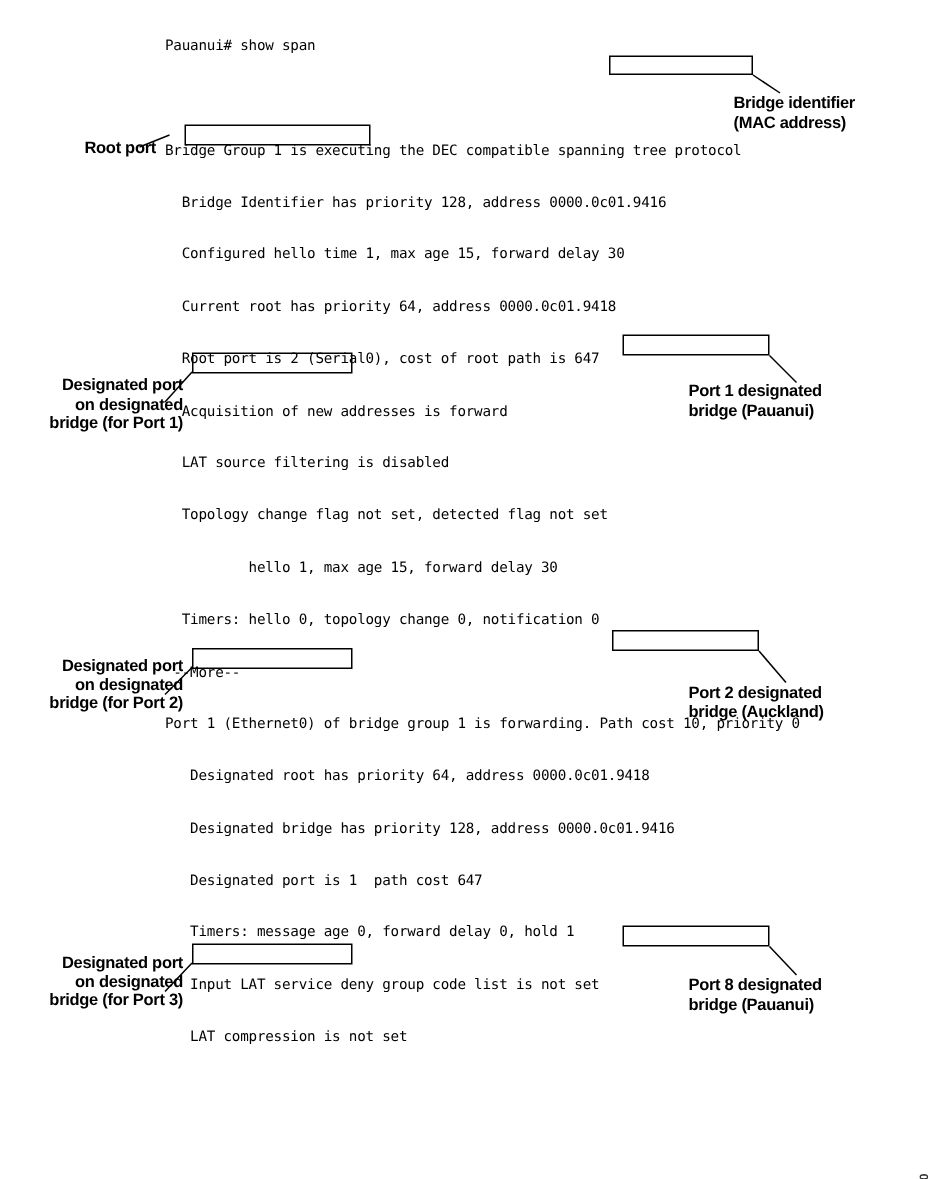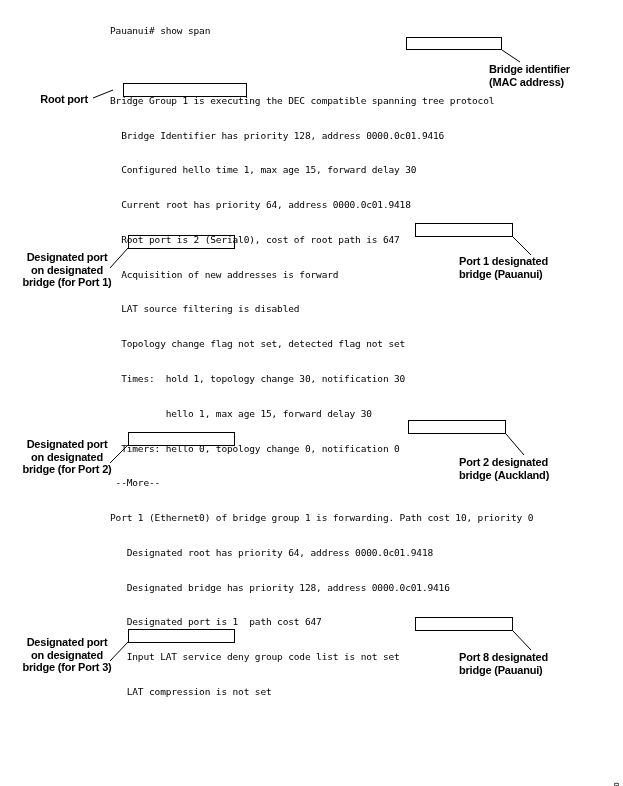--- a/index.html
+++ b/index.html
@@ -36,21 +36,21 @@
   
   .callout {
     position: absolute;
     font-family: "Liberation Sans", sans-serif;
     font-weight: bold;
     font-size: 11px;
     line-height: 12.5px;
     color: #000000;
     letter-spacing: -0.2px;
   }
-  .callout.left  { text-align: center; }
+  .callout.left  { text-align: right; }
   .callout.right { text-align: left; }
 
   
   .hlbox {
     position: absolute;
     border: 1px solid #000000;
     box-sizing: border-box;
     pointer-events: none;
   }
 
@@ -85,28 +85,28 @@
   <div class="tline">Pauanui# show span</div>
   <div class="tline"></div>
   <div class="tline">Bridge Group 1 is executing the DEC compatible spanning tree protocol</div>
   <div class="tline">  Bridge Identifier has priority 128, address 0000.0c01.9416</div>
   <div class="tline">  Configured hello time 1, max age 15, forward delay 30</div>
   <div class="tline">  Current root has priority 64, address 0000.0c01.9418</div>
   <div class="tline">  Root port is 2 (Serial0), cost of root path is 647</div>
   <div class="tline">  Acquisition of new addresses is forward</div>
   <div class="tline">  LAT source filtering is disabled</div>
   <div class="tline">  Topology change flag not set, detected flag not set</div>
-  <div class="tline">  Times:  hold 1, topology change 30, notification 30</div>
   <div class="tline">          hello 1, max age 15, forward delay 30</div>
   <div class="tline">  Timers: hello 0, topology change 0, notification 0</div>
   <div class="tline"> --More--</div>
   <div class="tline">Port 1 (Ethernet0) of bridge group 1 is forwarding. Path cost 10, priority 0</div>
   <div class="tline">   Designated root has priority 64, address 0000.0c01.9418</div>
   <div class="tline">   Designated bridge has priority 128, address 0000.0c01.9416</div>
   <div class="tline">   Designated port is 1  path cost 647</div>
+  <div class="tline">   Timers: message age 0, forward delay 0, hold 1</div>
   <div class="tline">   Input LAT service deny group code list is not set</div>
   <div class="tline">   LAT compression is not set</div>
   
   
   
   
   
   
   
   

